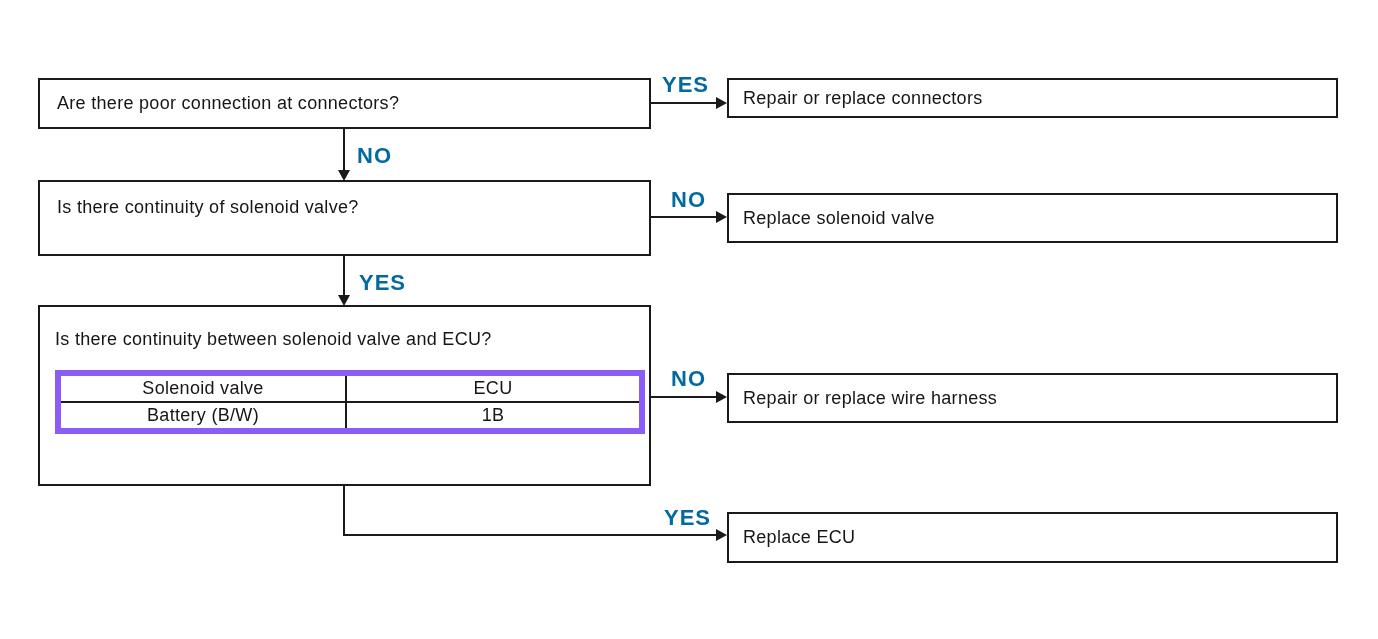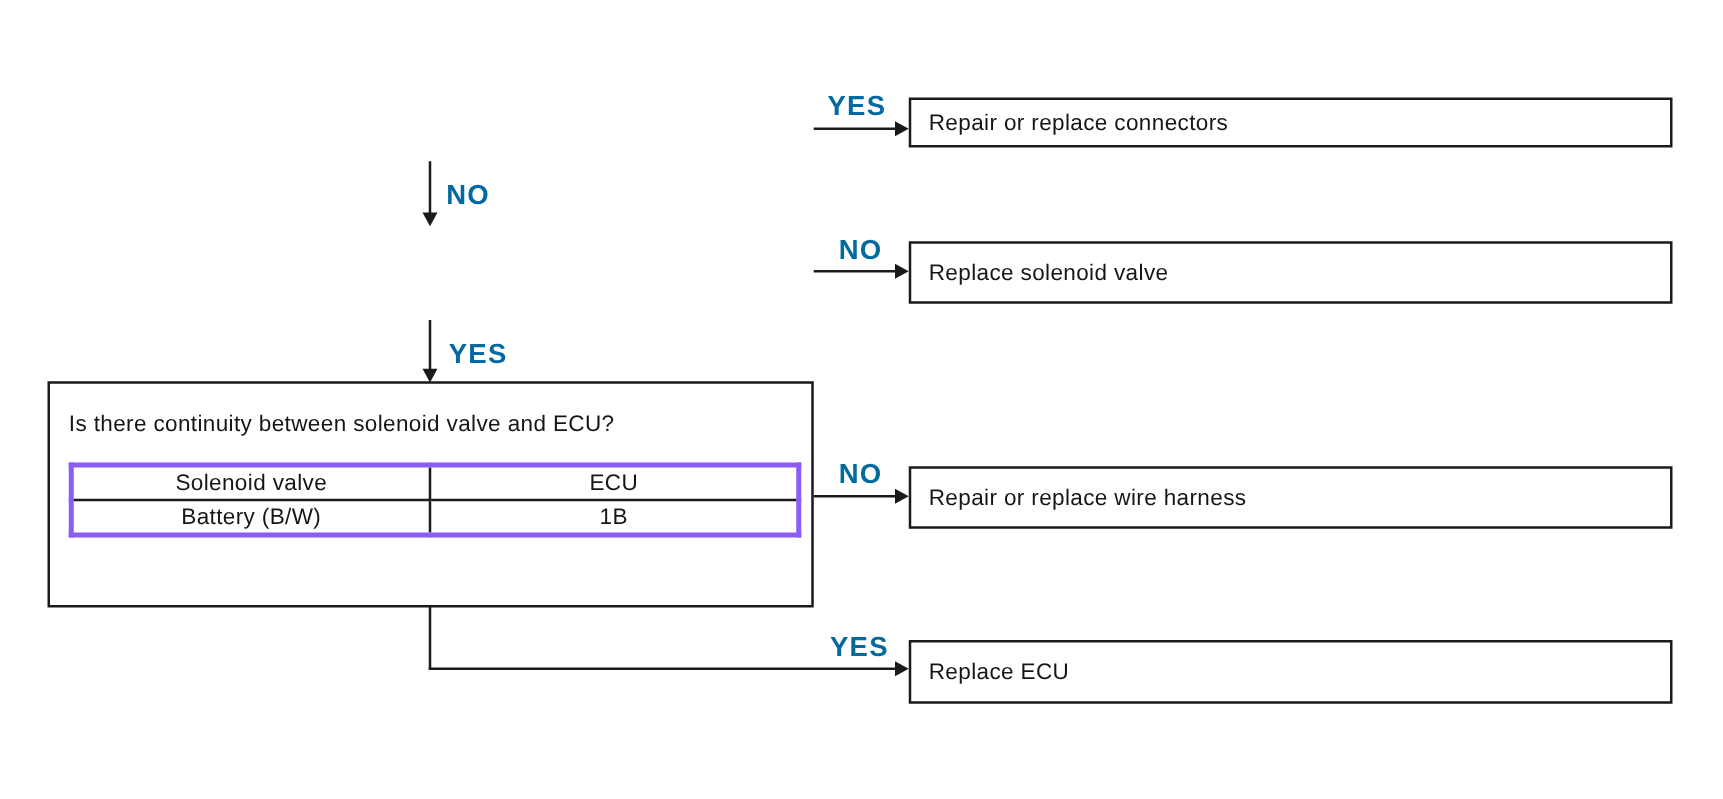--- a/index.html
+++ b/index.html
@@ -26,21 +26,21 @@
   #q3 .q3text{position:absolute;left:15px;top:22px;}
   .abox{left:727px;width:611px;display:flex;align-items:center;padding-left:14px;}
   #a1{top:78px;height:40px;}
   #a2{top:193px;height:50px;}
   #a3{top:373px;height:50px;}
   #a4{top:512px;height:51px;}
 
   table.ctable{
     position:absolute;left:15px;top:63px;
     border-collapse:collapse;
-    border:4px solid #8b5cf6;
+    border:6px solid #8b5cf6;
   }
   table.ctable td{
     border:2px solid #1a1a1a;
     text-align:center;
     vertical-align:middle;
     font-size:18px;
     height:25px;
     padding:0;
   }
   td.c1{width:284px;}
@@ -58,21 +58,27 @@
     font-size:22px;
     letter-spacing:1px;
     color:#0369a1;
   }
 </style>
 </head>
 <body>
 
 <div class="canvas">
 
+  <div class="box qbox" id="q1">
+    <span>Are there poor connection at connectors?</span>
+  </div>
 
+  <div class="box qbox" id="q2">
+    <span>Is there continuity of solenoid valve?</span>
+  </div>
 
   <div class="box qbox" id="q3">
     <span class="q3text">Is there continuity between solenoid valve and ECU?</span>
     <table class="ctable">
       <tbody>
           <tr>
         <td class="c1">Solenoid valve</td>
         <td class="c2">ECU</td>
       </tr>
       <tr>

